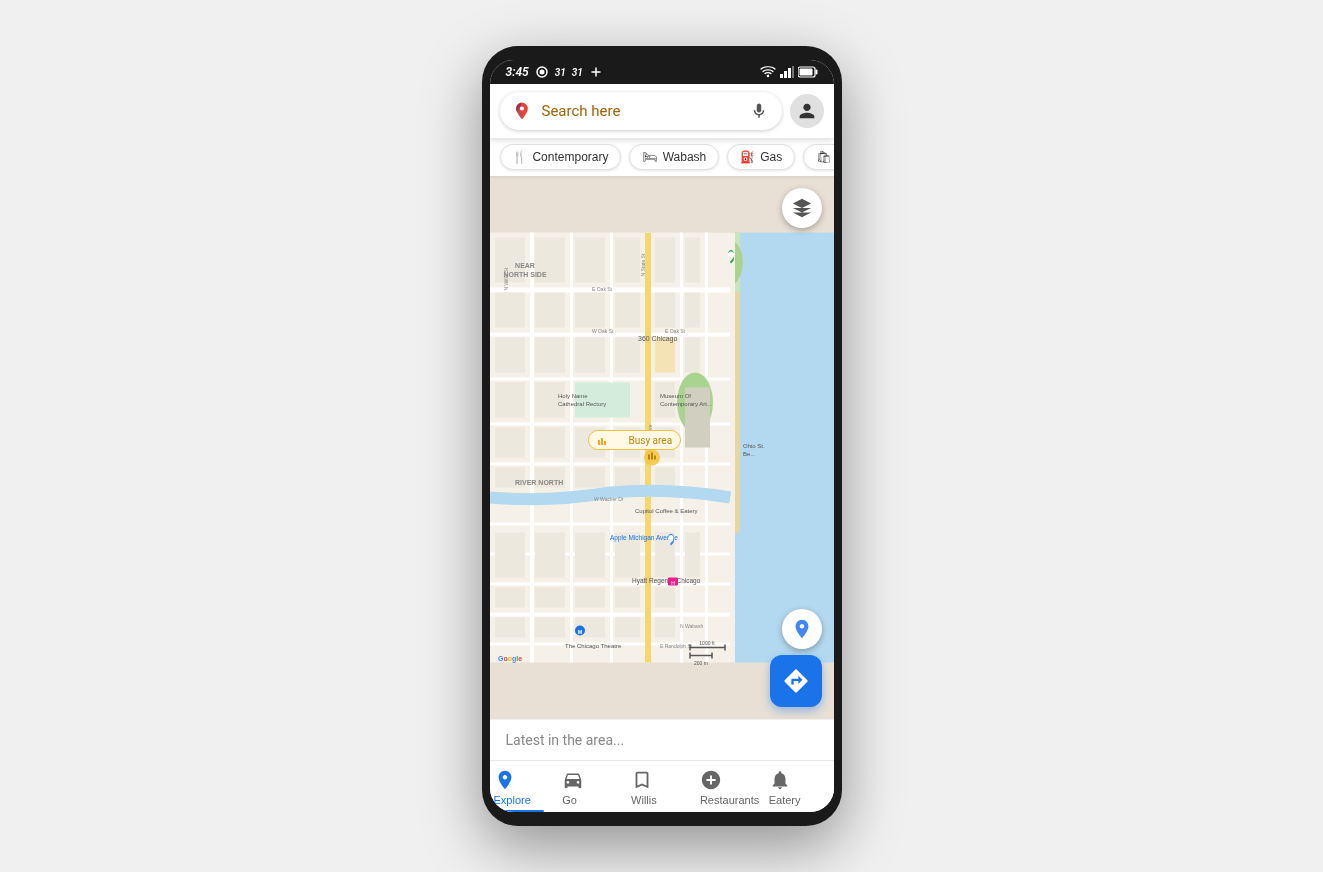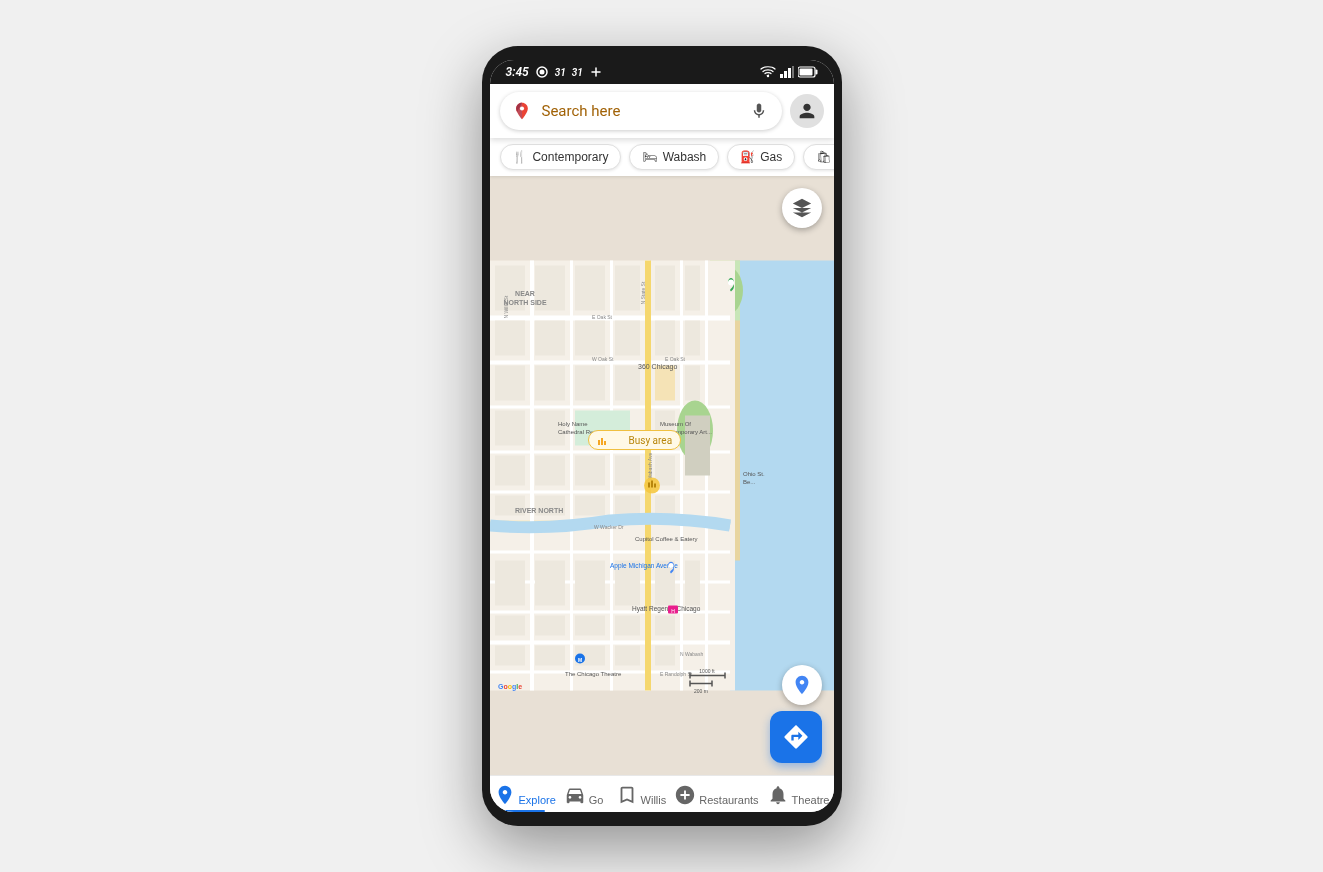--- a/index.html
+++ b/index.html
@@ -222,22 +222,22 @@
     .bottom-nav {
       display: flex;
       background: #fff;
       border-top: 1px solid #e8e8e8;
       flex-shrink: 0;
     }
 
     .nav-item {
       flex: 1;
       display: flex;
-      flex-direction: row;
-      align-items: flex-end;
+      flex-direction: column;
+      align-items: flex-start;
       padding: 8px 4px 6px;
       cursor: pointer;
       border: none;
       background: none;
       font-size: 11px;
       color: #666;
       gap: 3px;
       position: relative;
     }
 
@@ -551,20 +551,23 @@
           <span>Busy area</span>
         </div>
 
         <button class="directions-fab">
           <svg width="28" height="28" viewBox="0 0 24 24" fill="white">
             <path d="M21.71 11.29l-9-9c-.39-.39-1.02-.39-1.41 0l-9 9c-.39.39-.39 1.02 0 1.41l9 9c.39.39 1.02.39 1.41 0l9-9c.39-.38.39-1.02 0-1.41zM14 14.5V12h-4v3H8v-4c0-.55.45-1 1-1h5V7.5l3.5 3.5-3.5 3.5z"></path>
           </svg>
         </button>
       </div>
 
+      <div class="latest-area">
+        <span>Latest in the area...</span>
+      </div>
 
       <div class="bottom-nav">
         <button class="nav-item active">
           <svg width="22" height="22" viewBox="0 0 24 24" fill="#1a73e8">
             <path d="M12 2C8.13 2 5 5.13 5 9c0 5.25 7 13 7 13s7-7.75 7-13c0-3.87-3.13-7-7-7zm0 9.5c-1.38 0-2.5-1.12-2.5-2.5s1.12-2.5 2.5-2.5 2.5 1.12 2.5 2.5-1.12 2.5-2.5 2.5z"></path>
           </svg>
           <span class="nav-label">Explore</span>
         </button>
         <button class="nav-item">
           <svg width="22" height="22" viewBox="0 0 24 24" fill="#666">
@@ -581,19 +584,19 @@
         <button class="nav-item">
           <svg width="22" height="22" viewBox="0 0 24 24" fill="#666">
             <path d="M12 2C6.48 2 2 6.48 2 12s4.48 10 10 10 10-4.48 10-10S17.52 2 12 2zm5 11h-4v4h-2v-4H7v-2h4V7h2v4h4v2z"></path>
           </svg>
           <span class="nav-label">Restaurants</span>
         </button>
         <button class="nav-item">
           <svg width="22" height="22" viewBox="0 0 24 24" fill="#666">
             <path d="M12 22c1.1 0 2-.9 2-2h-4c0 1.1.9 2 2 2zm6-6v-5c0-3.07-1.64-5.64-4.5-6.32V4c0-.83-.67-1.5-1.5-1.5s-1.5.67-1.5 1.5v.68C7.63 5.36 6 7.92 6 11v5l-2 2v1h16v-1l-2-2z"></path>
           </svg>
-          <span class="nav-label">Theatre</span>
+          <span class="nav-label">Eatery</span>
         </button>
       </div>
 
     </div>
   </div>
 </div>
 
 </body></html>

